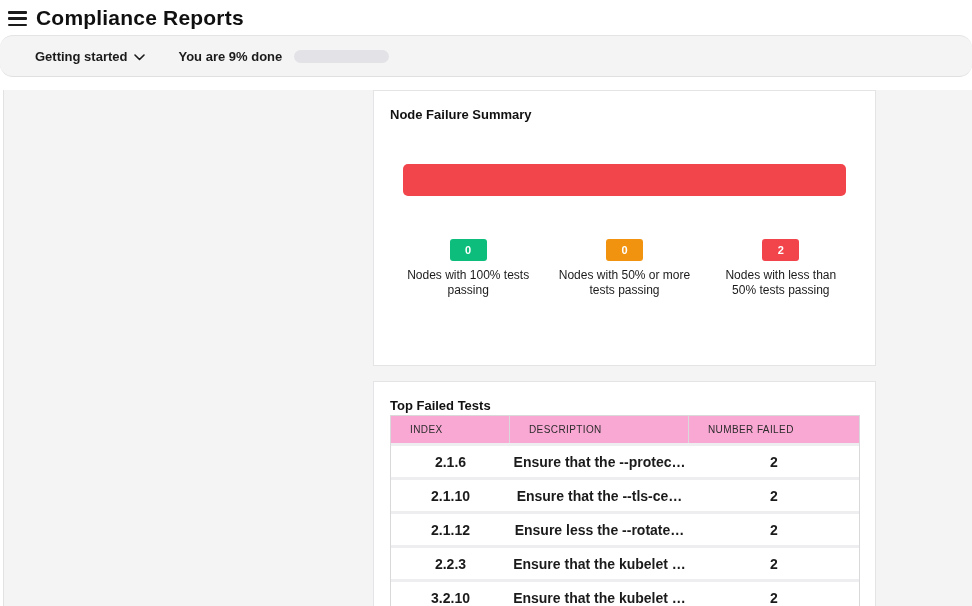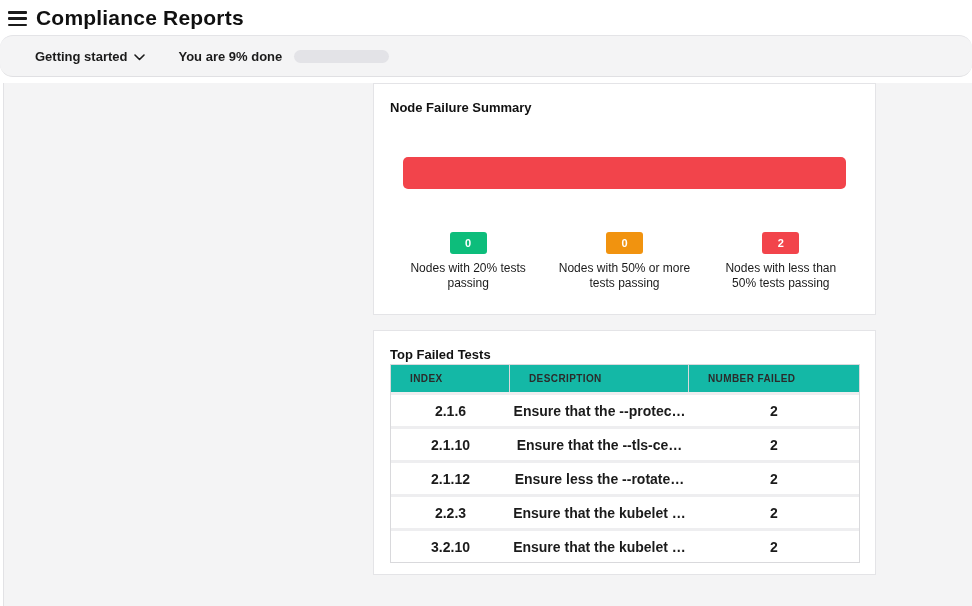--- a/index.html
+++ b/index.html
@@ -61,21 +61,21 @@
     font-size: 15px;
     font-weight: 700;
     color: #111;
   }
 
   .card {
     background: #fff;
     border: 1px solid #e4e4e7;
     padding: 16px;
   }
-  .card-1 { margin-top: 6px; height: 232px; }
+  .card-1 { margin-top: 13px; height: 276px; }
   .card-2 { margin-top: 15px; height: 245px; }
   .card-title { font-size: 13px; font-weight: 700; color: #111; }
 
   
   .fail-bar {
     margin: 42px 13px 0 13px;
     height: 32px;
     border-radius: 5px;
   }
   .stats-row { display: flex; margin-top: 43px; }
@@ -102,24 +102,24 @@
     width: 470px;
     border: 1px solid #d9d9dc;
     background: #eeeef0;
     overflow: hidden;
   }
   table { border-collapse: separate; border-spacing: 0 3px; width: 100%; margin: -3px 0; }
   col.c-index { width: 119px; }
   col.c-desc  { width: 179px; }
   col.c-num   { width: 170px; }
   th {
-    background: #14b8a6;
+    background: #f9a8d4;
     height: 27px;
     font-size: 10px;
-    font-weight: 700;
+    font-weight: 400;
     letter-spacing: 0.4px;
     text-align: left;
     padding-left: 19px;
     color: #2b2b2b;
     border-right: 1px solid #d9d9dc;
   }
   th:last-child { border-right: none; }
   td {
     background: #ffffff;
     height: 31px;
@@ -160,21 +160,21 @@
   <div class="content-col">
 
     <div class="card card-1">
       <div class="card-title">Node Failure Summary</div>
 
       <div class="fail-bar" style="background-color: rgb(242, 68, 75);"></div>
 
       <div class="stats-row">
         <div class="stat">
           <div class="stat-badge" style="background-color: rgb(13, 189, 123);">0</div>
-          <div class="stat-label">Nodes with 20% tests passing</div>
+          <div class="stat-label">Nodes with 100% tests passing</div>
         </div>
         <div class="stat">
           <div class="stat-badge" style="background-color: rgb(241, 147, 15);">0</div>
           <div class="stat-label">Nodes with 50% or more tests passing</div>
         </div>
         <div class="stat">
           <div class="stat-badge" style="background-color: rgb(242, 68, 75);">2</div>
           <div class="stat-label">Nodes with less than 50% tests passing</div>
         </div>
       </div>

